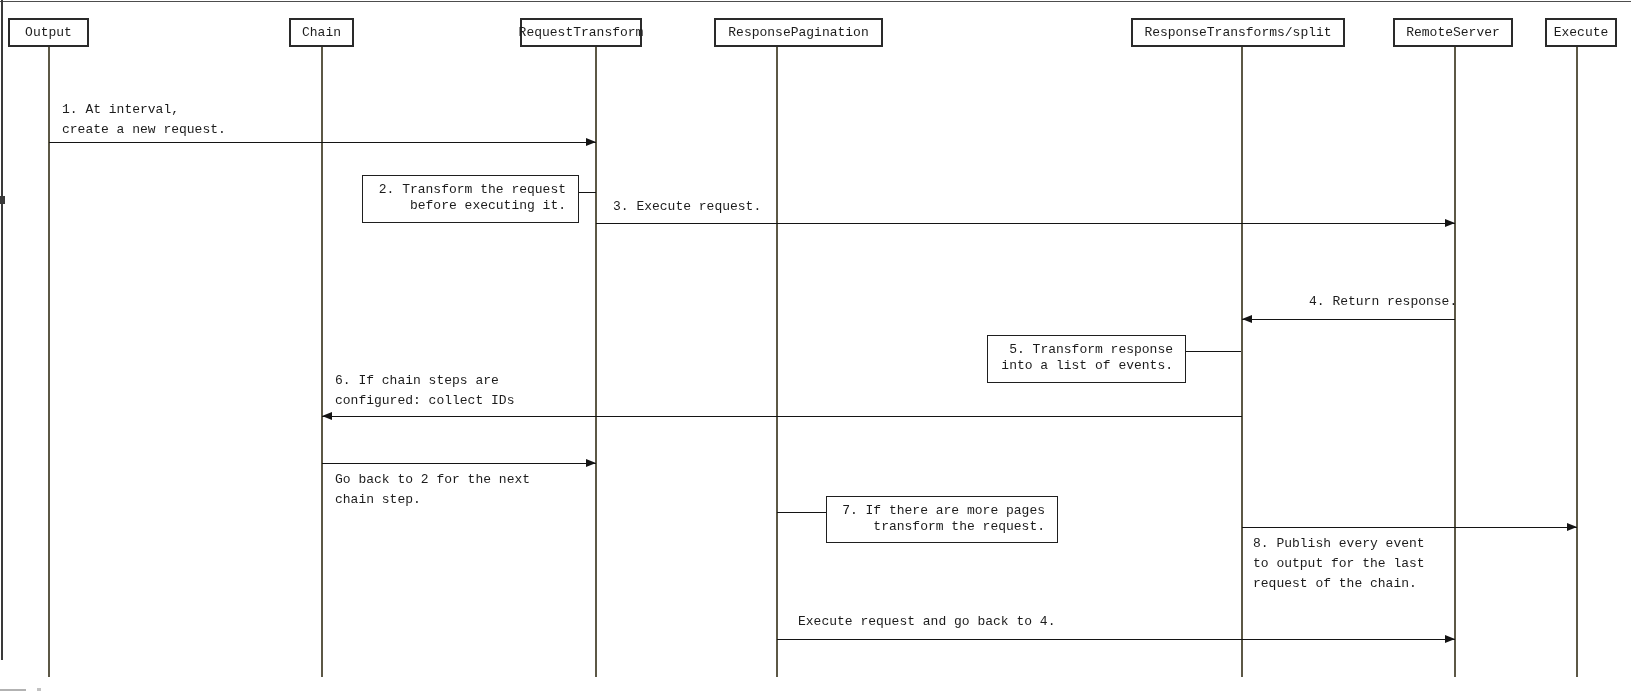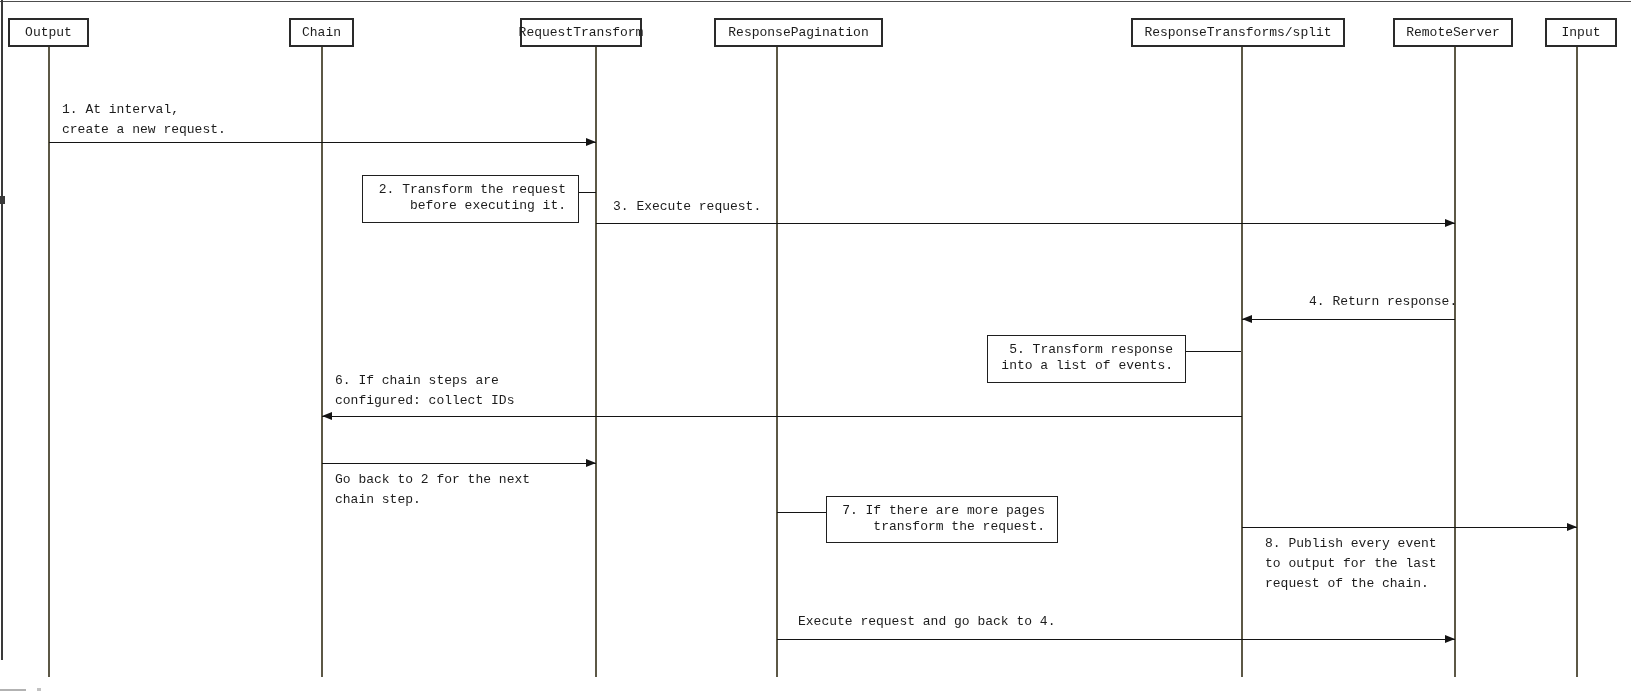--- a/index.html
+++ b/index.html
@@ -98,21 +98,21 @@
   <div class="actor-box" style="left:714px;top:18px;width:169px;height:29px;">
     <span>ResponsePagination</span>
   </div>
   <div class="actor-box" style="left:1131px;top:18px;width:214px;height:29px;">
     <span>ResponseTransforms/split</span>
   </div>
   <div class="actor-box" style="left:1393px;top:18px;width:120px;height:29px;">
     <span>RemoteServer</span>
   </div>
   <div class="actor-box" style="left:1545px;top:18px;width:72px;height:29px;">
-    <span>Input</span>
+    <span>Execute</span>
   </div>
 
   <div class="lbl" style="left:62px;top:100px;">1. At interval,
 create a new request.</div>
   <div class="arrow" style="left:49px;top:142px;width:547px;">
     <span class="head head-right"></span>
   </div>
 
   <div class="note" style="left:362px;top:175px;width:217px;height:48px;">2. Transform the request
 before executing it.</div>
@@ -144,21 +144,21 @@
   <div class="lbl" style="left:335px;top:470px;">Go back to 2 for the next
 chain step.</div>
 
   <div class="note" style="left:826px;top:496px;width:232px;height:47px;">7. If there are more pages
 transform the request.</div>
   <div class="conn" style="left:777px;top:512px;width:49px;"></div>
 
   <div class="arrow" style="left:1242px;top:527px;width:335px;">
     <span class="head head-right"></span>
   </div>
-  <div class="lbl" style="left:1253px;top:534px;margin-left:12px;">8. Publish every event
+  <div class="lbl" style="left:1253px;top:534px;">8. Publish every event
 to output for the last
 request of the chain.</div>
 
   <div class="lbl" style="left:798px;top:612px;">Execute request and go back to 4.</div>
   <div class="arrow" style="left:777px;top:639px;width:678px;">
     <span class="head head-right"></span>
   </div>
 
 </div>
 

